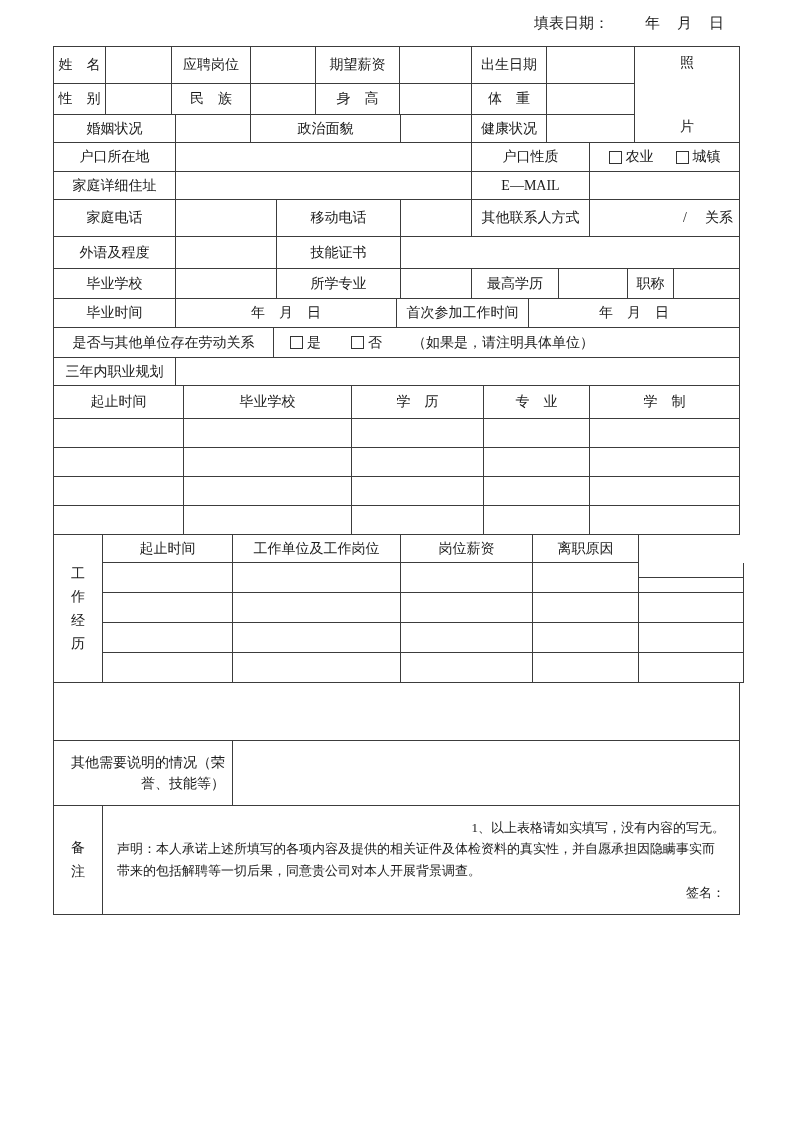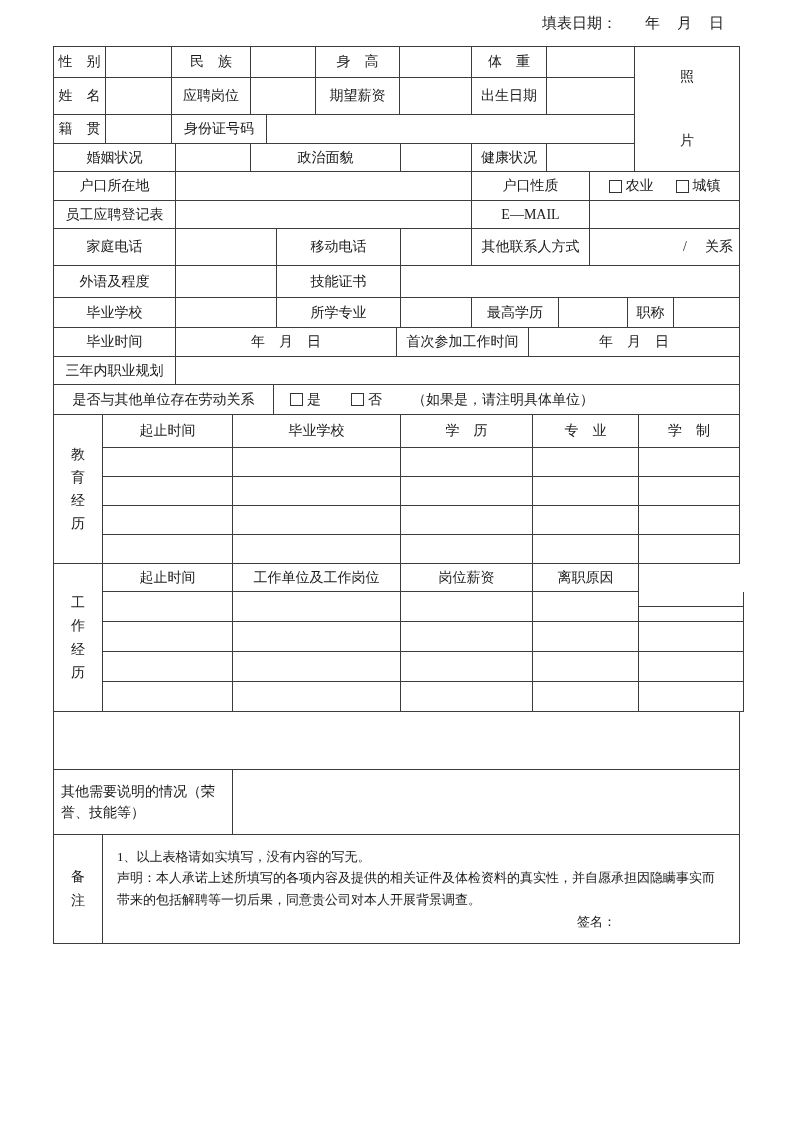--- a/index.html
+++ b/index.html
@@ -10,21 +10,21 @@
   }
   .title{
     margin:54px 0 0 0;text-align:center;
     font-family:"Liberation Sans","DejaVu Sans",sans-serif;
     font-size:24px;font-weight:700;letter-spacing:1px;color:#111;
   }
   .dateline{
     width:687px;margin:14px auto 0 auto;display:flex;justify-content:flex-end;
     align-items:center;padding-right:0;box-sizing:border-box;font-size:15px;
   }
-  .dateline .lbl{margin-right:28px;}
+  .dateline .lbl{margin-right:36px;}
   .dateline .ymd{display:flex;gap:17px;padding-right:16px;}
   .tbl{
     width:687px;margin:13px auto 0 auto;
     border-top:1px solid #3c3c3c;border-left:1px solid #3c3c3c;
     box-sizing:border-box;
   }
   .flex{display:flex;align-items:stretch;}
   .r{display:flex;align-items:stretch;}
   .c{
     box-sizing:border-box;border-right:1px solid #3c3c3c;border-bottom:1px solid #3c3c3c;
@@ -39,23 +39,23 @@
   .vert2{width:1em;word-break:break-all;line-height:1.75;text-align:center;display:block;white-space:normal;}
   .cb{
     width:11px;height:11px;border:1px solid #333;display:inline-block;
     margin-right:4px;background:#fff;flex:0 0 auto;
   }
   .cbitem{display:inline-flex;align-items:center;}
   .hukou{gap:22px;}
   .laborrow{justify-content:flex-start;padding-left:16px;gap:30px;}
   .slashcell{justify-content:flex-end;gap:18px;padding-right:6px;}
   .twoline{flex-direction:column;line-height:20px;white-space:normal;text-align:center;}
-  .wrapcell{white-space:normal;text-align:left;padding:0 7px;line-height:21px;}
+  .wrapcell{white-space:normal;text-align:right;padding:0 7px;line-height:21px;}
   .remark{
-    flex-direction:column;align-items:flex-start;justify-content:center;
+    flex-direction:column;align-items:flex-end;justify-content:center;
     padding:6px 14px;font-size:13px;line-height:21.5px;white-space:normal;
   }
   .remark .sig{padding-left:460px;margin-top:1px;}
 </style>
 </head>
 <body>
 
 <div>
 
 
@@ -65,46 +65,40 @@
       <span>年</span>
       <span>月</span>
       <span>日</span>
     </span>
   </div>
 
   <div class="tbl">
 
     <div class="flex">
       <div class="w581">
+        <div class="r" style="height:37px">
+          <div class="c" style="width:52px">姓　名</div>
+          <div class="c" style="width:66px"></div>
+          <div class="c" style="width:79px">应聘岗位</div>
+          <div class="c" style="width:65px"></div>
+          <div class="c" style="width:84px">期望薪资</div>
+          <div class="c" style="width:72px"></div>
+          <div class="c" style="width:75px">出生日期</div>
+          <div class="c grow"></div>
+        </div>
         <div class="r" style="height:31px">
           <div class="c" style="width:52px">性　别</div>
           <div class="c" style="width:66px"></div>
           <div class="c" style="width:79px">民　族</div>
           <div class="c" style="width:65px"></div>
           <div class="c" style="width:84px">身　高</div>
           <div class="c" style="width:72px"></div>
           <div class="c" style="width:75px">体　重</div>
           <div class="c grow"></div>
         </div>
-        <div class="r" style="height:37px">
-          <div class="c" style="width:52px">姓　名</div>
-          <div class="c" style="width:66px"></div>
-          <div class="c" style="width:79px">应聘岗位</div>
-          <div class="c" style="width:65px"></div>
-          <div class="c" style="width:84px">期望薪资</div>
-          <div class="c" style="width:72px"></div>
-          <div class="c" style="width:75px">出生日期</div>
-          <div class="c grow"></div>
-        </div>
-        <div class="r" style="height:29px">
-          <div class="c" style="width:52px">籍　贯</div>
-          <div class="c" style="width:66px"></div>
-          <div class="c" style="width:95px">身份证号码</div>
-          <div class="c grow"></div>
-        </div>
         <div class="r" style="height:28px">
           <div class="c" style="width:122px">婚姻状况</div>
           <div class="c" style="width:75px"></div>
           <div class="c" style="width:150px">政治面貌</div>
           <div class="c" style="width:71px"></div>
           <div class="c" style="width:75px">健康状况</div>
           <div class="c grow"></div>
         </div>
       </div>
       <div class="c grow photo">
@@ -123,21 +117,21 @@
           <span>农业</span>
         </span>
         <span class="cbitem">
           <span class="cb"></span>
           <span>城镇</span>
         </span>
       </div>
     </div>
 
     <div class="r" style="height:28px">
-      <div class="c" style="width:122px">员工应聘登记表</div>
+      <div class="c" style="width:122px">家庭详细住址</div>
       <div class="c" style="width:296px"></div>
       <div class="c" style="width:118px">E—MAIL</div>
       <div class="c grow"></div>
     </div>
 
     <div class="r" style="height:37px">
       <div class="c" style="width:122px">家庭电话</div>
       <div class="c" style="width:101px"></div>
       <div class="c" style="width:124px">移动电话</div>
       <div class="c" style="width:71px"></div>
@@ -166,44 +160,41 @@
       <div class="c grow"></div>
     </div>
 
     <div class="r" style="height:29px">
       <div class="c" style="width:122px">毕业时间</div>
       <div class="c" style="width:221px">年　月　日</div>
       <div class="c" style="width:132px">首次参加工作时间</div>
       <div class="c grow">年　月　日</div>
     </div>
 
-    <div class="r" style="height:28px">
-      <div class="c" style="width:122px">三年内职业规划</div>
-      <div class="c grow"></div>
-    </div>
-
     <div class="r" style="height:30px">
       <div class="c" style="width:220px">是否与其他单位存在劳动关系</div>
       <div class="c grow laborrow">
         <span class="cbitem">
           <span class="cb"></span>
           <span>是</span>
         </span>
         <span class="cbitem">
           <span class="cb"></span>
           <span>否</span>
         </span>
         <span>（如果是，请注明具体单位）</span>
       </div>
     </div>
 
+    <div class="r" style="height:28px">
+      <div class="c" style="width:122px">三年内职业规划</div>
+      <div class="c grow"></div>
+    </div>
+
     <div class="flex">
-      <div class="c" style="width:49px">
-        <span class="vert">教育经历</span>
-      </div>
       <div class="grow" style="display:flex;flex-direction:column;">
         <div class="r" style="height:33px">
           <div class="c" style="width:130px">起止时间</div>
           <div class="c" style="width:168px">毕业学校</div>
           <div class="c" style="width:132px">学　历</div>
           <div class="c" style="width:106px">专　业</div>
           <div class="c grow">学　制</div>
         </div>
         <div class="r" style="height:29px">
           <div class="c" style="width:130px"></div>

